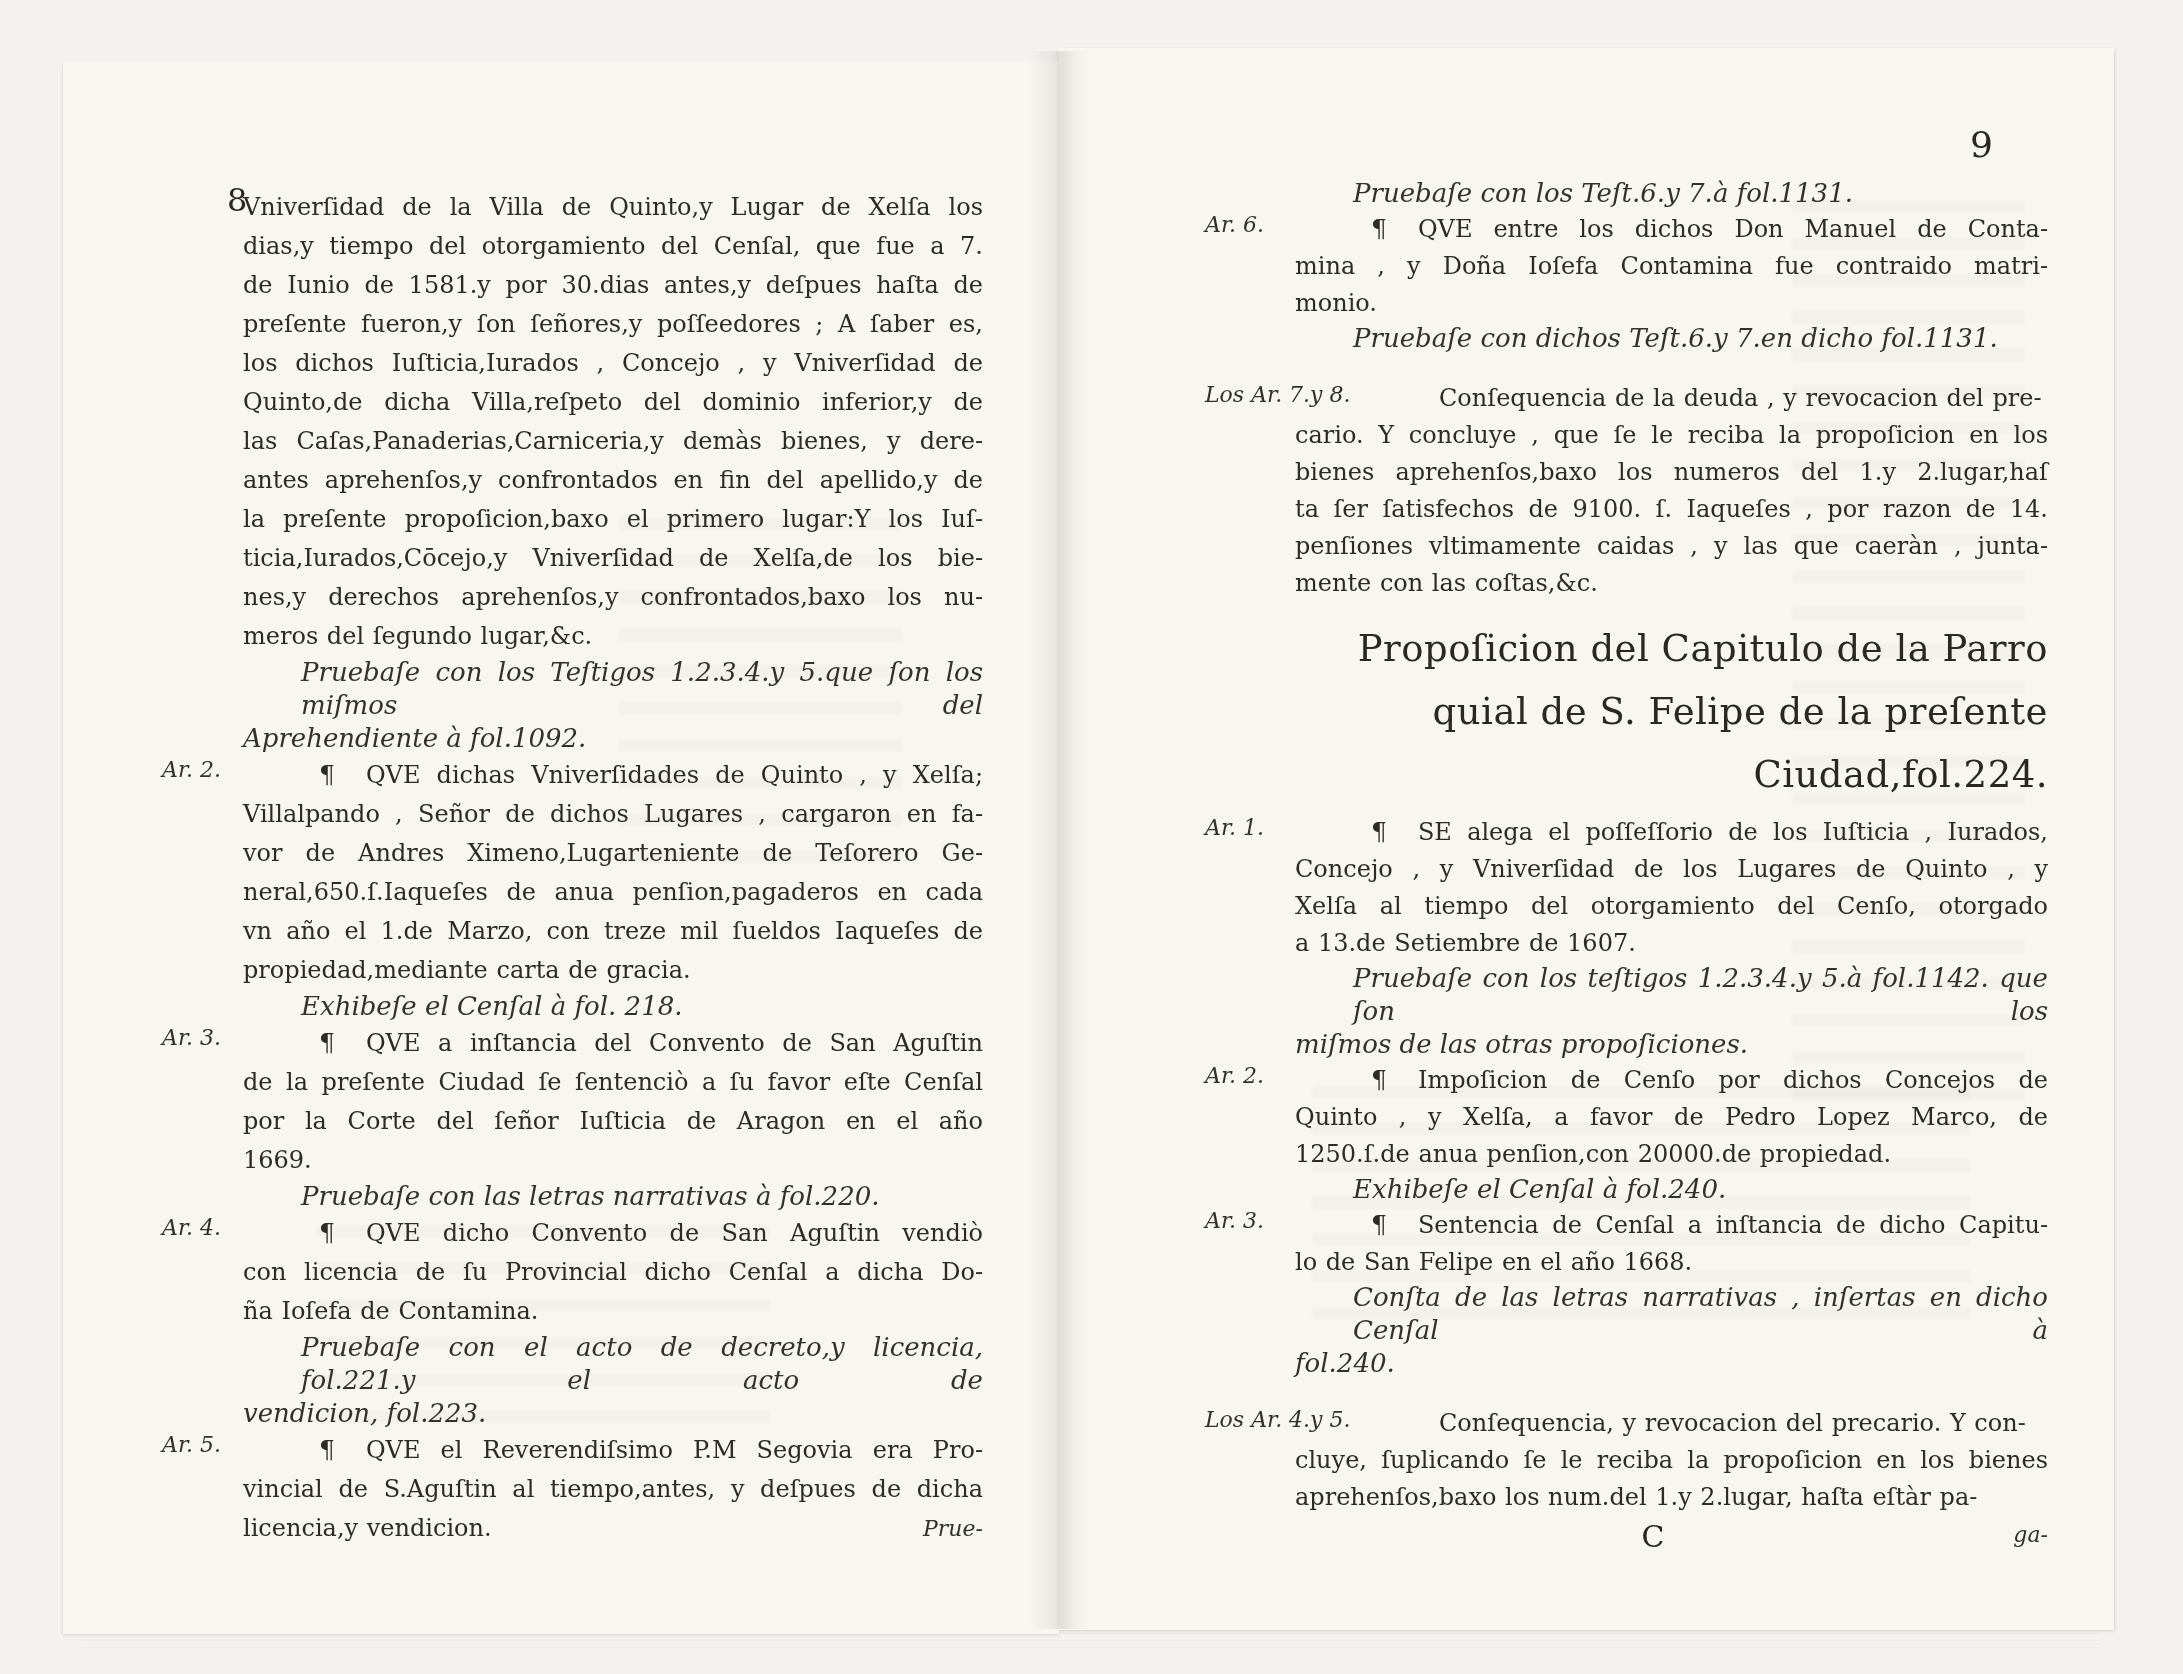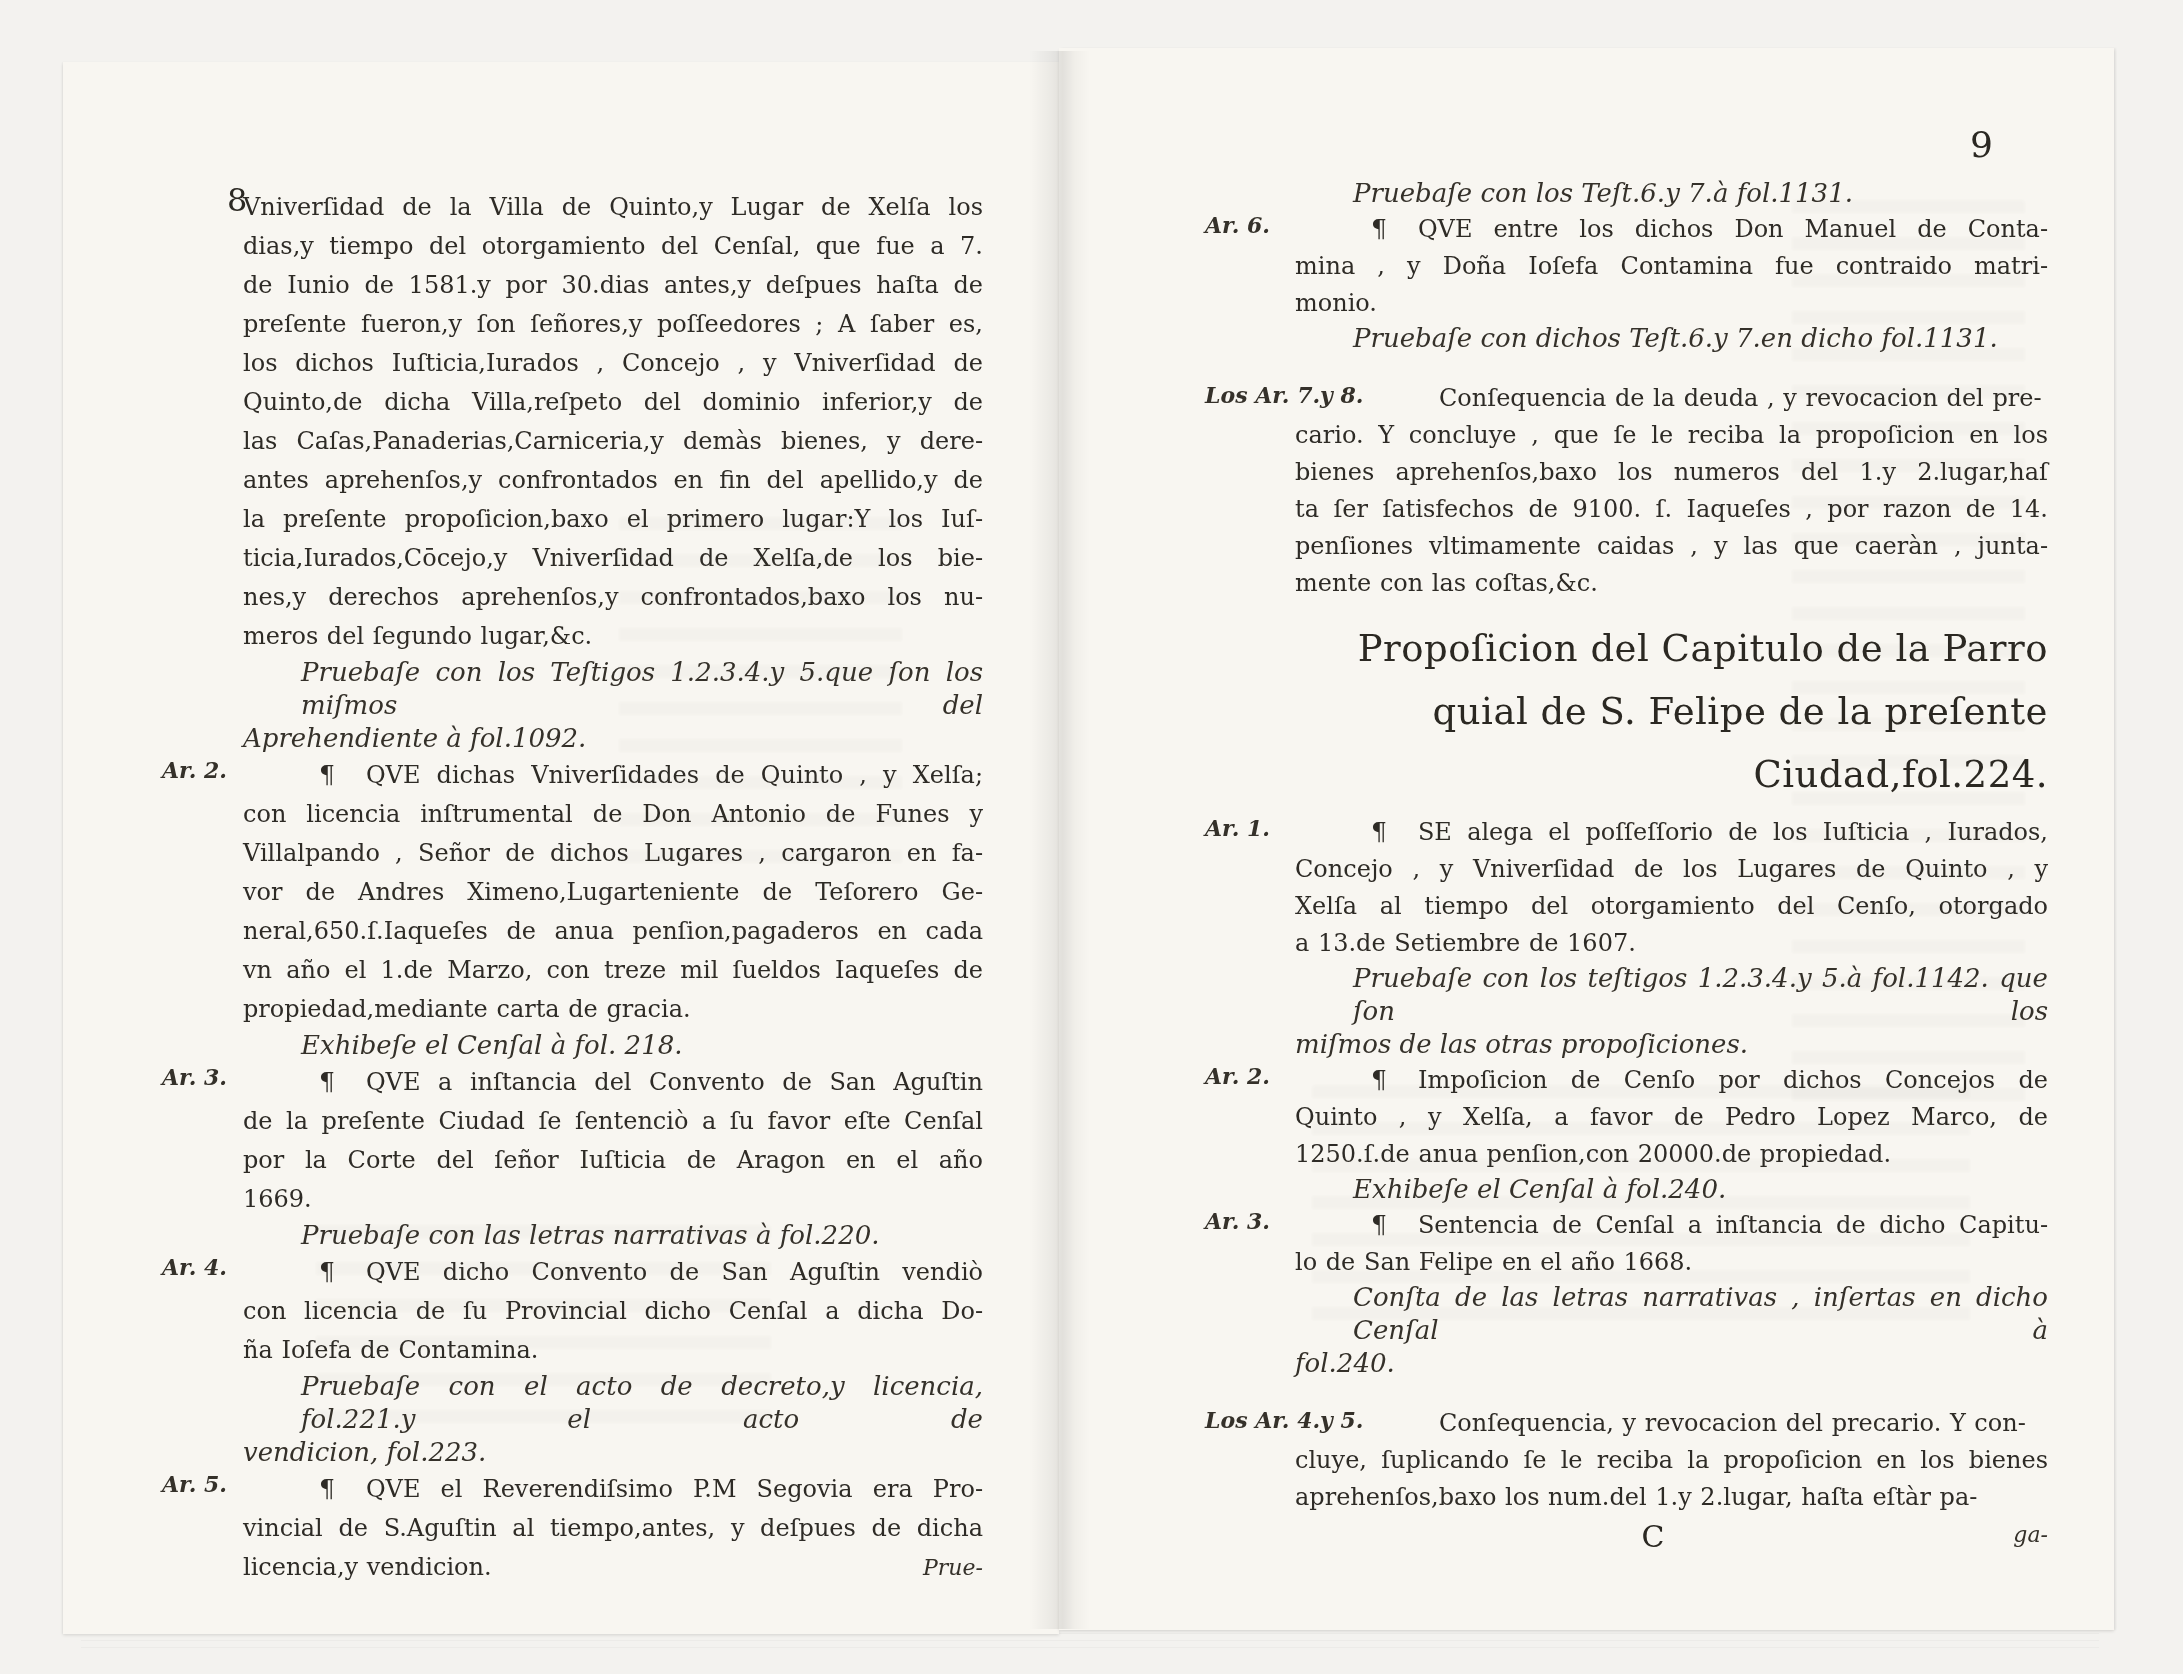--- a/index.html
+++ b/index.html
@@ -64,21 +64,21 @@
   .caption .line:first-child{padding-left:58px;}
   .heading{margin:15px 0 7px 0;}
   .heading .line{
     font-size:37px;line-height:63px;text-align:right;letter-spacing:0.5px;color:#2b2822;
   }
   .pilcrow{
     display:inline-block;margin-right:31px;font-size:25px;
   }
   .margin-label{
     position:absolute;left:-90px;top:2px;
-    font-style:italic;font-size:22px;white-space:nowrap;color:#35312a;font-weight:bold;
+    font-style:italic;font-size:22px;white-space:nowrap;color:#35312a;
   }
   .page-left .margin-label{left:-81px;}
   .catchword{
     position:absolute;right:0;bottom:0;
     font-style:italic;font-size:22px;color:#35312a;
   }
   .sig-line{
     position:relative;height:40px;margin-top:3px;
   }
   .sig-mark{
@@ -115,21 +115,20 @@
           <div class="line fill">nes,y derechos aprehenſos,y confrontados,baxo los nu-</div>
           <div class="line">meros del ſegundo lugar,&amp;c.</div>
         </div>
         <div class="block caption">
           <div class="line fill">Pruebaſe con los Teſtigos 1.2.3.4.y 5.que ſon los miſmos del</div>
           <div class="line">Aprehendiente à fol.1092.</div>
         </div>
         <div class="block body">
           <span class="margin-label">Ar. 2.</span>
           <div class="line fill first"><span class="pilcrow">¶</span>QVE dichas Vniverſidades de Quinto , y Xelſa;</div>
-          <div class="line fill">con licencia inſtrumental de Don Antonio de Funes y</div>
           <div class="line fill">Villalpando , Señor de dichos Lugares , cargaron en fa-</div>
           <div class="line fill">vor de Andres Ximeno,Lugarteniente de Teſorero Ge-</div>
           <div class="line fill">neral,650.ſ.Iaqueſes de anua penſion,pagaderos en cada</div>
           <div class="line fill">vn año el 1.de Marzo, con treze mil ſueldos Iaqueſes de</div>
           <div class="line">propiedad,mediante carta de gracia.</div>
         </div>
         <div class="block caption">
           <div class="line">Exhibeſe el Cenſal à fol. 218.</div>
         </div>
         <div class="block body">

